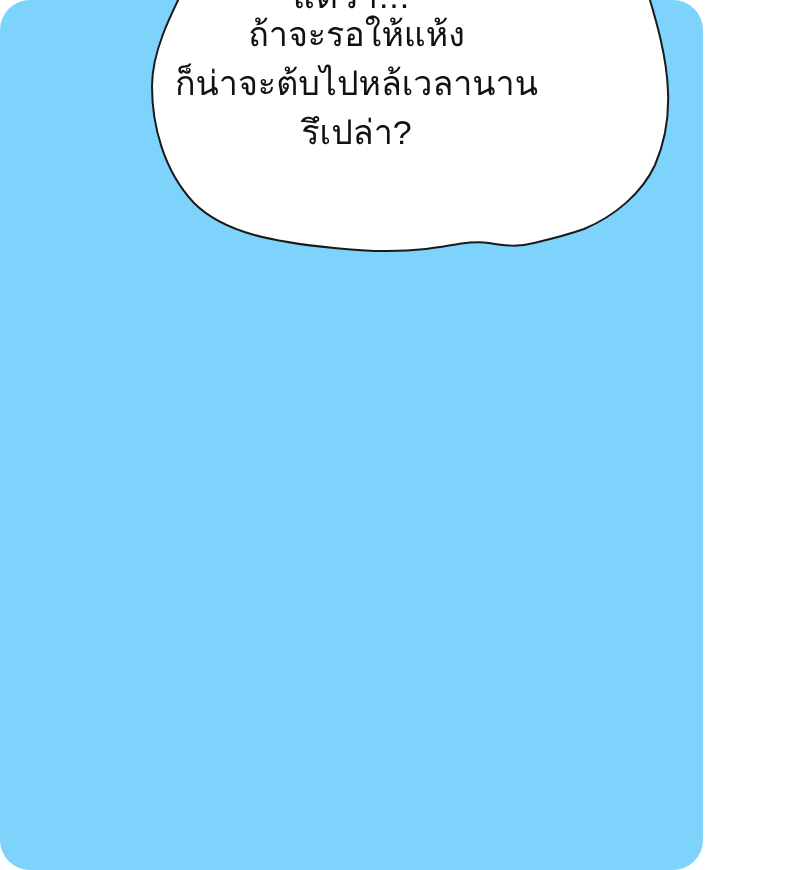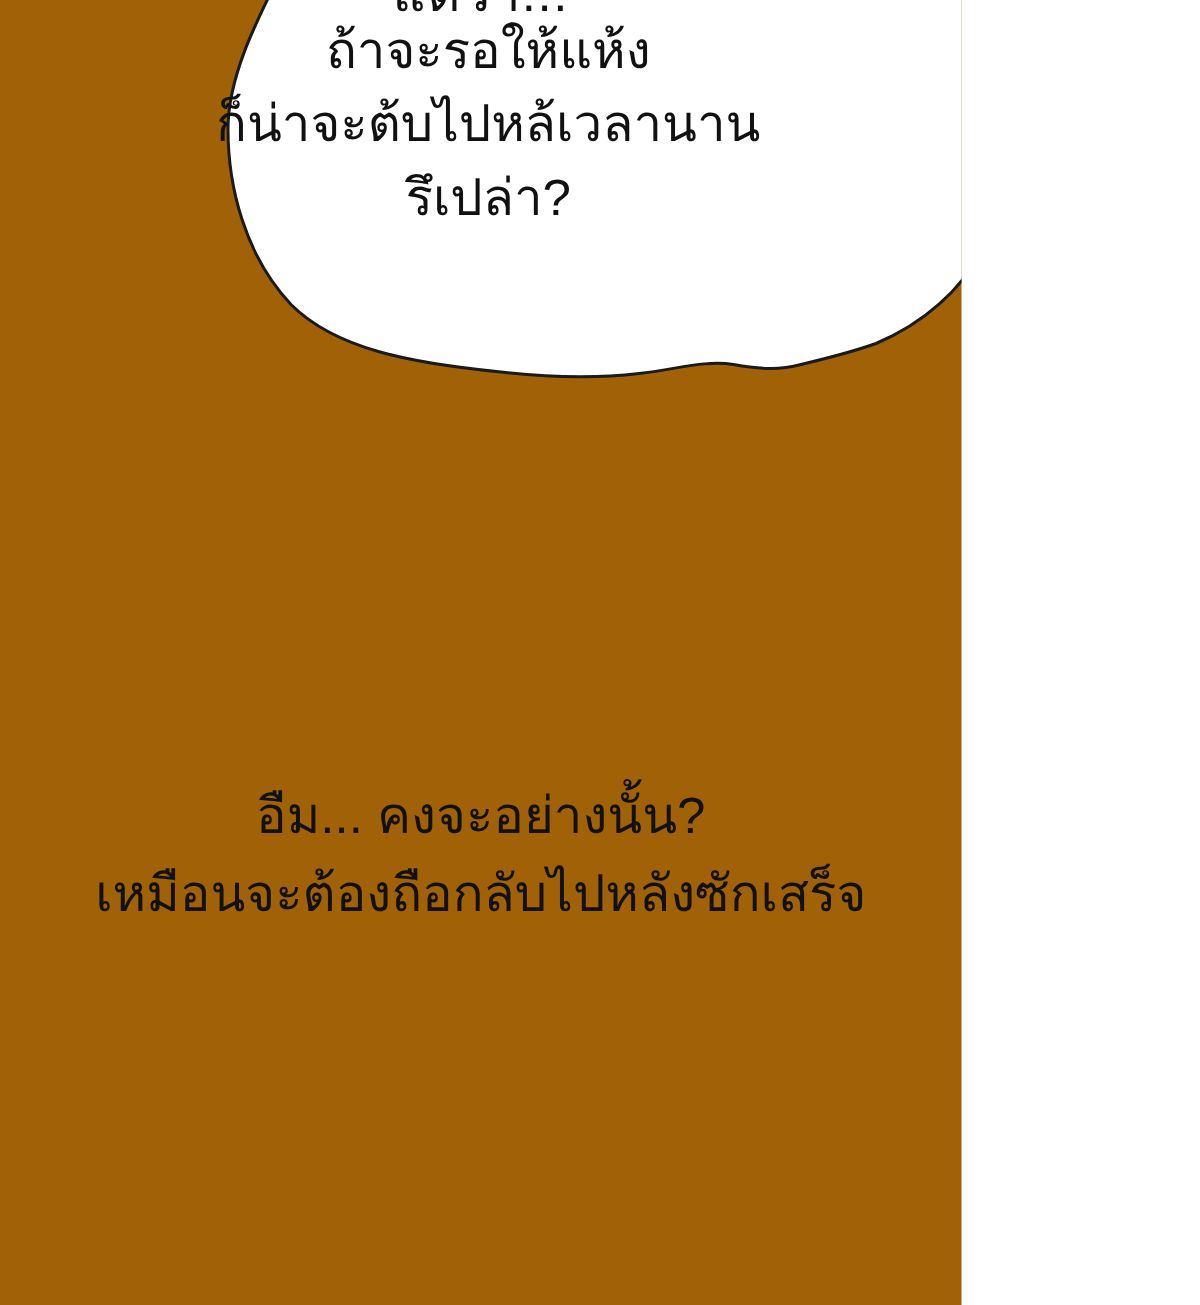--- a/index.html
+++ b/index.html
@@ -2,26 +2,27 @@
 <html><head>
 <meta charset="utf-8">
 <style>
   html, body {
     margin: 0;
     padding: 0;
     background: #ffffff;
   }
   .page {
     position: relative;
-    width: 641px;
+    width: 703px;
     height: 870px;
-    background: #a16207;
+    background: #7dd3fc;
     overflow: hidden;
     font-family: "Liberation Sans", sans-serif;
     color: #111111;
+    border-radius: 30px;
   }
   .bubble-svg {
     position: absolute;
     top: 0;
     left: 0;
     display: block;
   }
   .clipped-line {
     position: absolute;
     top: -21px;
@@ -74,18 +75,14 @@
   </svg>
 
   <div class="clipped-line">แต่ว่า...</div>
 
   <div class="bubble-text">
     <div>ถ้าจะรอให้แห้ง</div>
     <div>ก็น่าจะต้บไปหล้เวลานาน</div>
     <div>รึเปล่า?</div>
   </div>
 
-  <div class="narration">
-    <div>อืม... คงจะอย่างนั้น?</div>
-    <div>เหมือนจะต้องถือกลับไปหลังซักเสร็จ</div>
-  </div>
 
 </div>
 
 </body></html>

